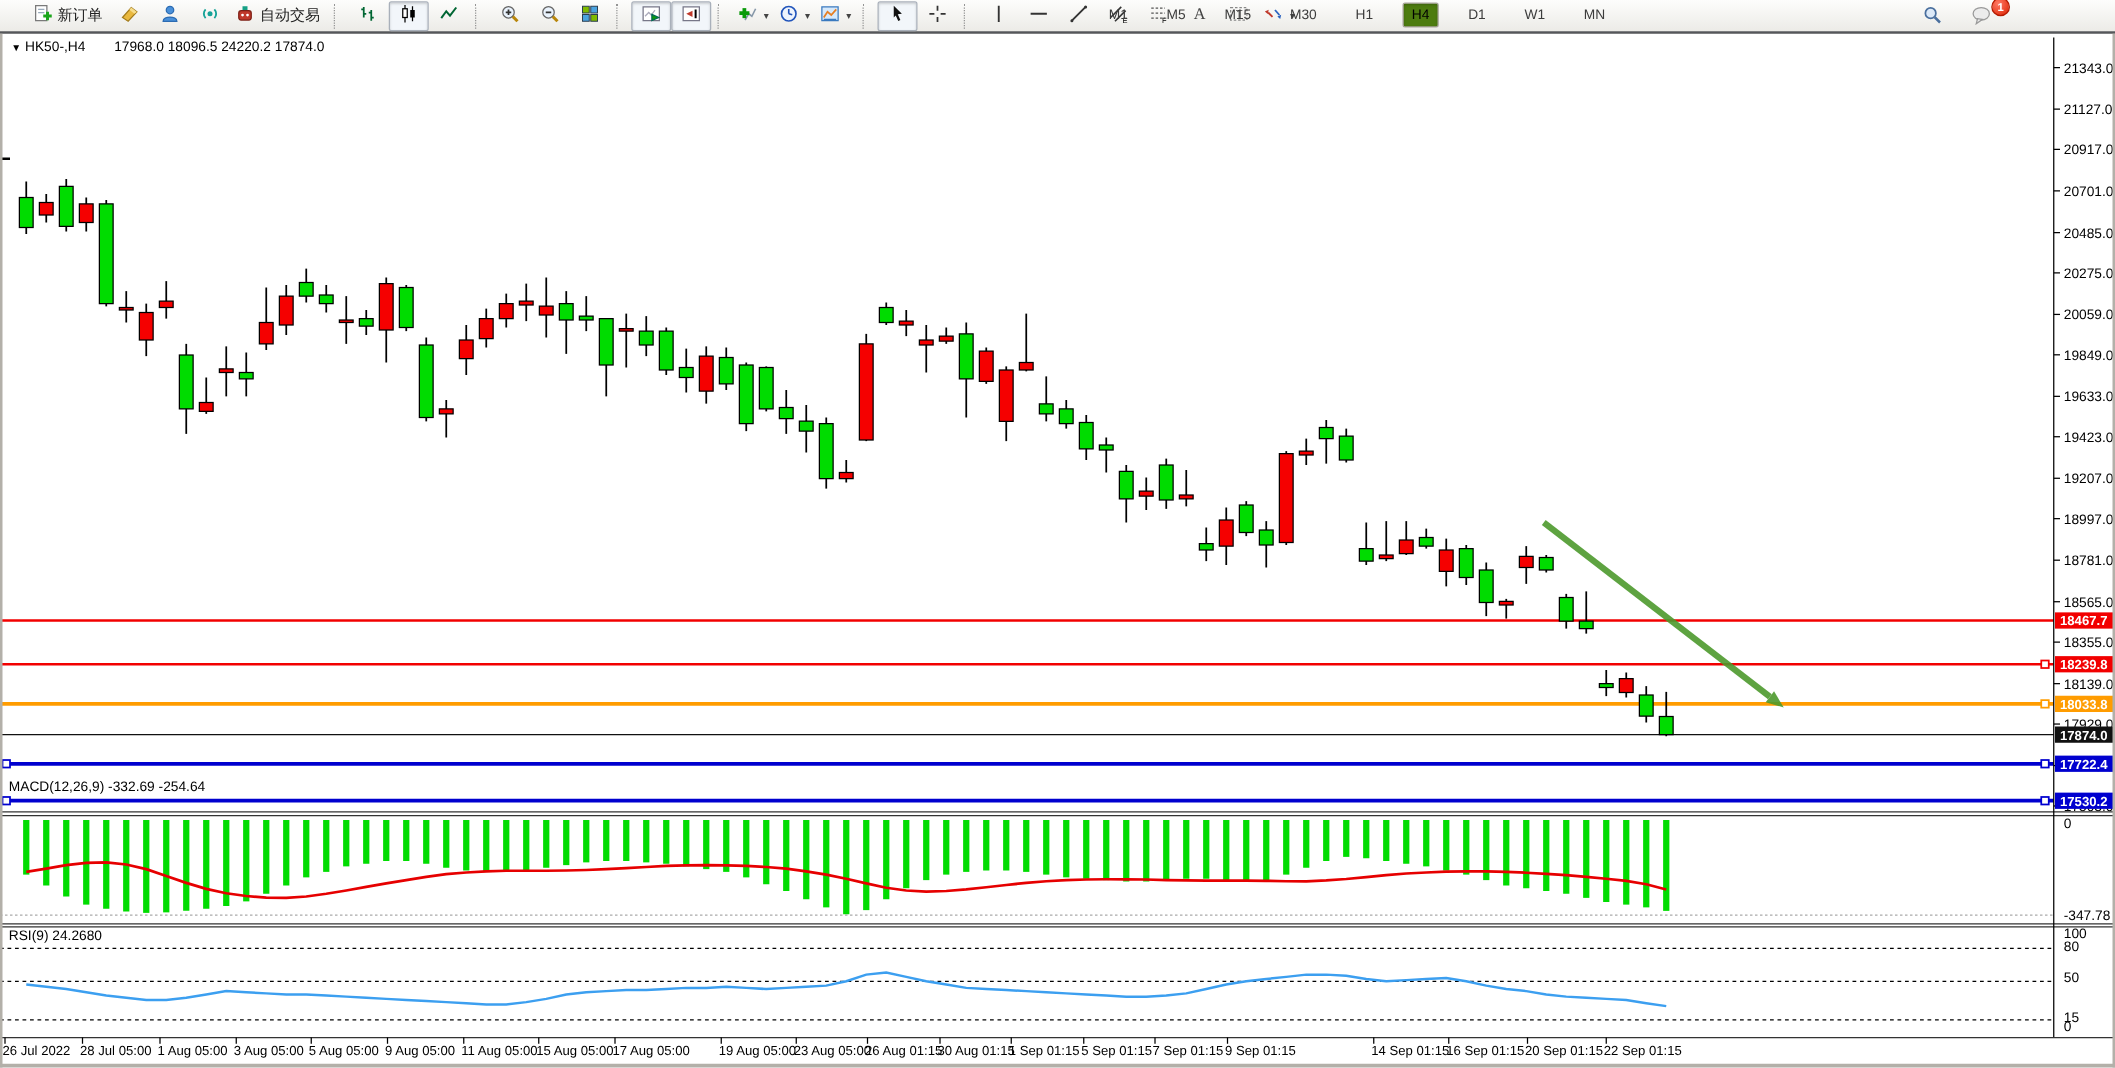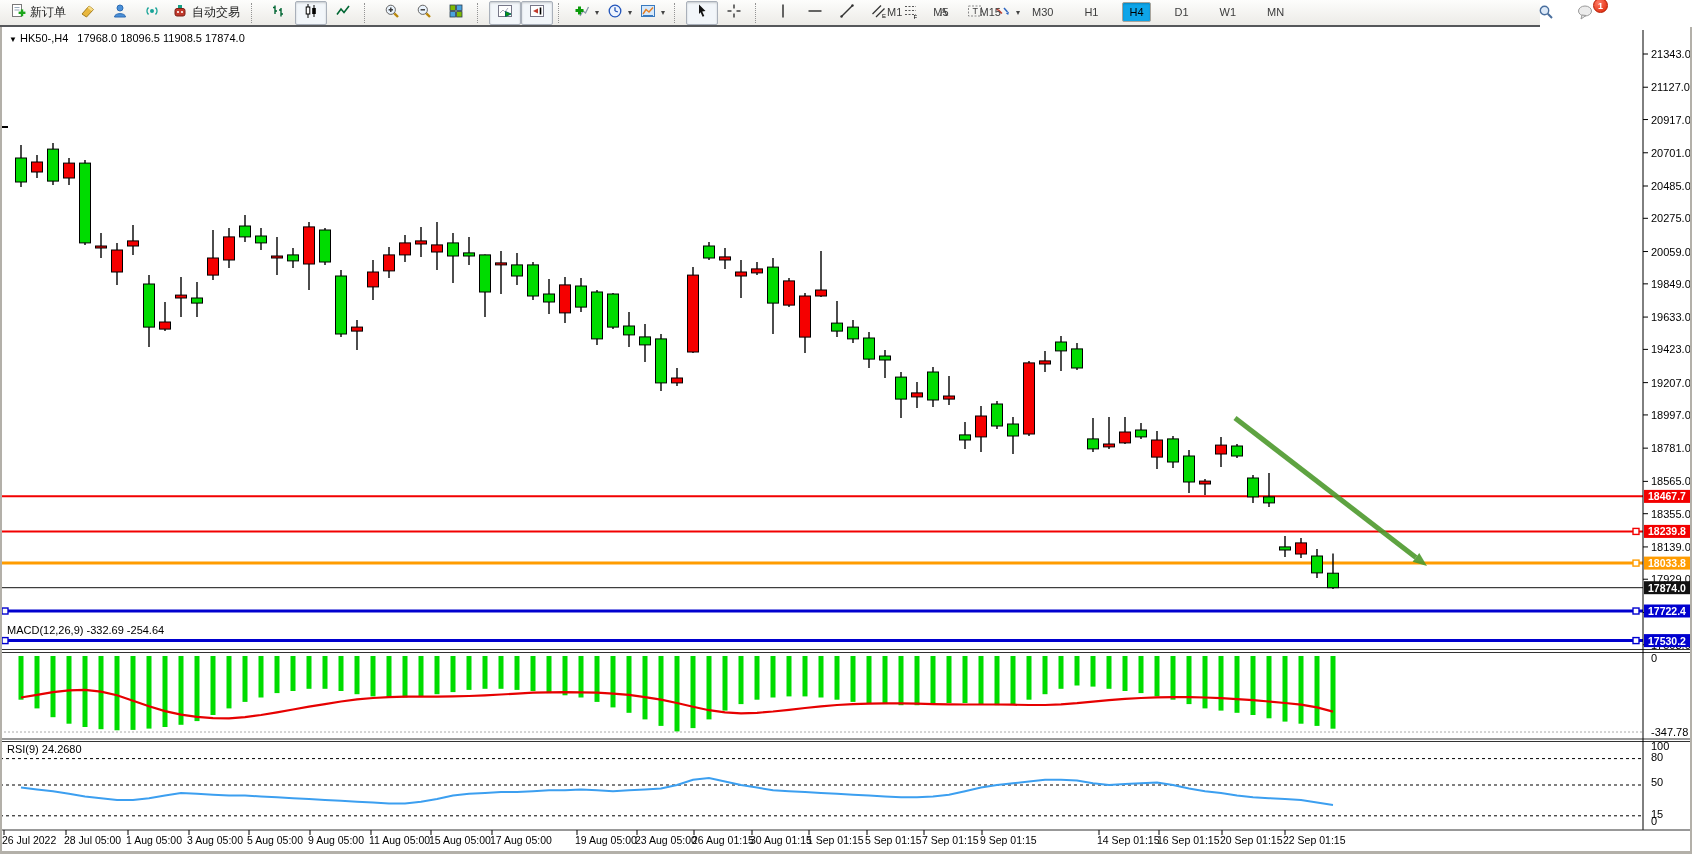--- a/index.html
+++ b/index.html
@@ -1,38 +1,38 @@
 <!DOCTYPE html>
 <html><head>
 <meta charset="utf-8">
 <style>
   html,body{margin:0;padding:0}
   body{width:1692px;height:854px;background:#fff;overflow:hidden;position:relative;
        font-family:"Liberation Sans",sans-serif;-webkit-font-smoothing:antialiased}
-  #toolbar{position:absolute;left:0;top:0;width:1540px;height:27px;box-sizing:border-box;
-    display:flex;align-items:center;padding-left:6px;
+  #toolbar{position:absolute;left:0;top:0;width:1692px;height:27px;box-sizing:border-box;
+    display:flex;align-items:center;padding-left:22px;
     background:linear-gradient(#fdfdfc,#ecebe7);border-bottom:2px solid #55575a}
   .tb-btn{height:22px;min-width:24px;display:flex;align-items:center;justify-content:center;
     gap:4px;padding:0 3px;border:1px solid transparent;border-radius:2px;
     font-size:12px;color:#222;cursor:default;white-space:nowrap}
   .tb-btn.active{background:#f2f6fa;border-color:#a9b0ba;box-shadow:inset 0 1px 2px rgba(0,0,0,.18)}
   .tb-btn .lbl{padding-right:2px}
   .tb-sep{width:7px;height:20px;border-left:1px dotted #949494;margin:0 4px 0 5px}
   .caret{font-size:8px;color:#444;margin-left:1px}
   #tf-group{position:absolute;left:880px;top:2px;display:flex;align-items:flex-start;gap:17px}
   .tf{font-size:11px;color:#3c3c3c;padding:3px 6px;border:1px solid transparent;border-radius:2px}
-  .tf.active{background:#0ea5e9;border-color:#a8a49c;box-shadow:inset 0 1px 2px rgba(0,0,0,.2);color:#000}
+  .tf.active{background:#4d7c0f;border-color:#a8a49c;box-shadow:inset 0 1px 2px rgba(0,0,0,.2);color:#000}
   #tb-right{position:absolute;left:1530px;top:1px;display:flex;align-items:center;gap:8px}
   .badge{position:absolute;top:-4px;right:-7px;width:13px;height:13px;border-radius:50%;
     background:radial-gradient(circle at 35% 30%,#ff7a66,#dd2200);color:#fff;font-size:9px;
     font-weight:bold;display:flex;align-items:center;justify-content:center;border:1px solid #b41a00}
   #chartsvg{position:absolute;left:0;top:28px}
   .overlay{position:absolute;color:#000;font-size:11px;white-space:nowrap;z-index:5}
   #chart-title{left:9px;top:32px}
-  #chart-title .sym{margin-right:6px}
+  #chart-title .sym{margin-right:20px}
   #macd-label{left:7px;top:624px}
   #rsi-label{left:7px;top:743px}
   #frame{position:absolute;left:0;top:27px;width:1692px;height:827px;box-sizing:border-box;
     border-left:2px solid #b3b0a9;border-right:2px solid #b3b0a9;border-bottom:3px solid #b3b0a9;
     pointer-events:none;z-index:9}
 </style>
 </head>
 <body>
 
 <div id="toolbar">
@@ -266,21 +266,21 @@
           <path d="M5 11 L4 15 L9 11.5 Z" fill="#ececec" stroke="#9a9a9a"></path>
         </svg>
     </span>
     <span class="badge">1</span>
   </div>
 </div>
 
 <div class="overlay" id="chart-title">
   <span class="sym"><span style="font-size:8px">▼</span>
   <span>HK50-,H4</span></span>
-  <span>17968.0 18096.5 11908.5 17874.0</span>
+  <span>17968.0 18096.5 24220.2 17874.0</span>
 </div>
 
 <div class="overlay" id="macd-label">
   <span>MACD(12,26,9)</span>
   <span>-332.69 -254.64</span>
 </div>
 
 <div class="overlay" id="rsi-label">
   <span>RSI(9)</span>
   <span>24.2680</span>

